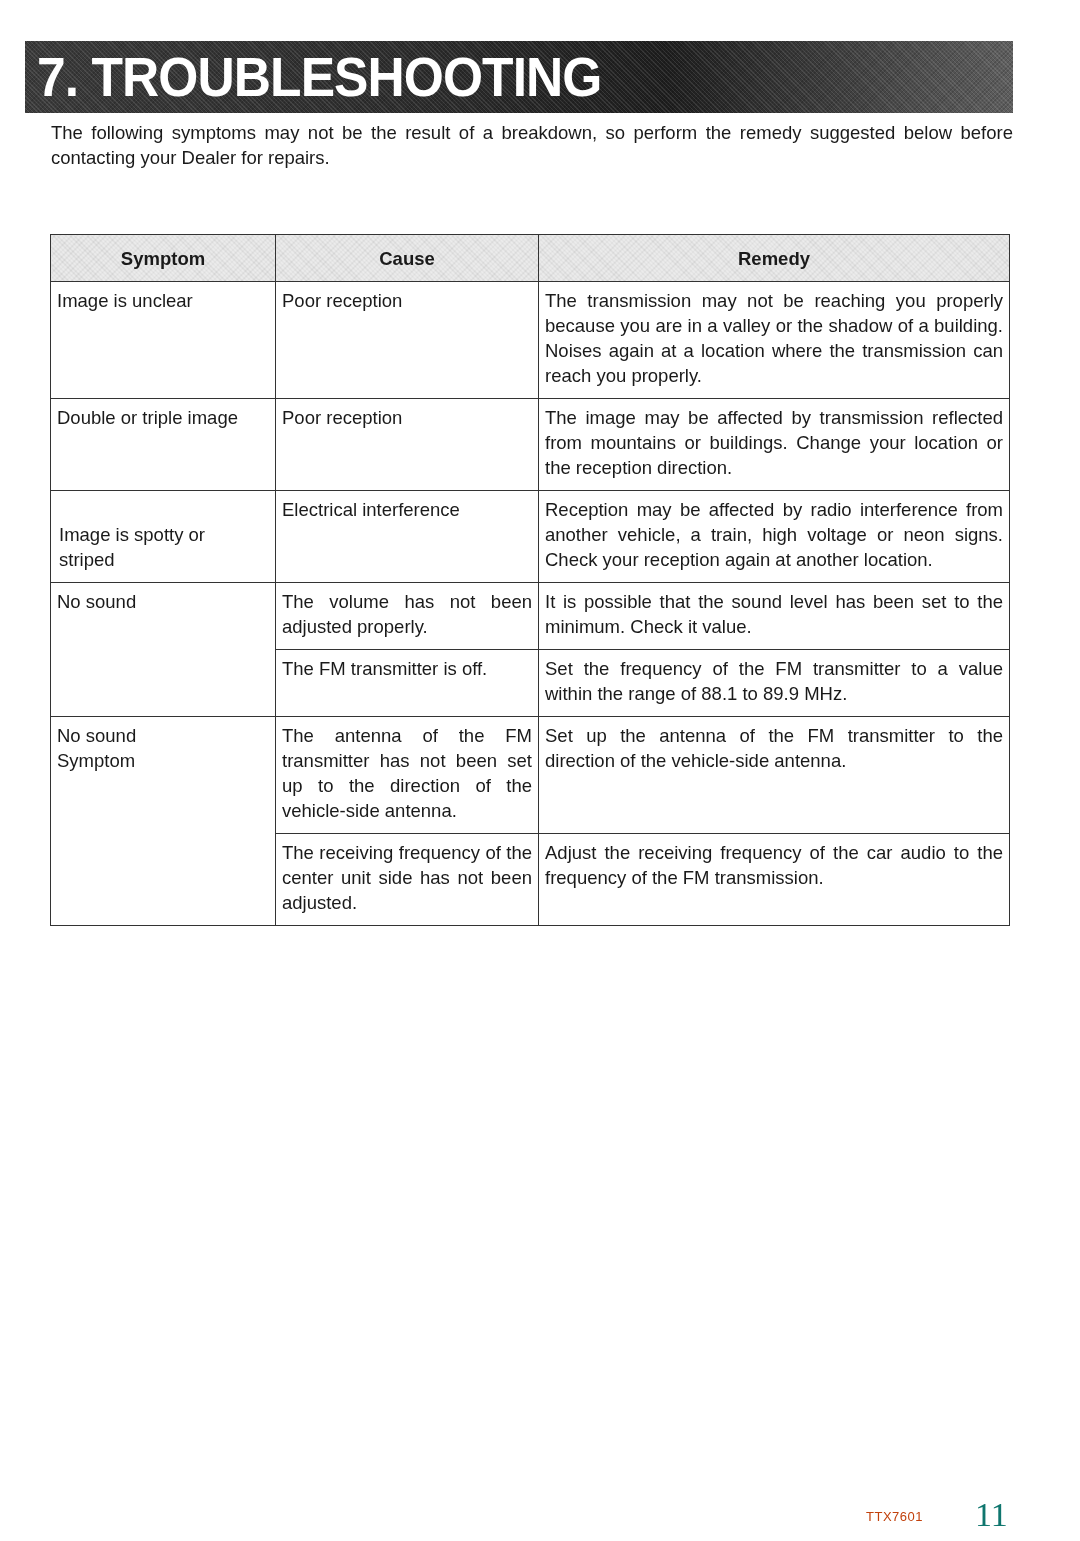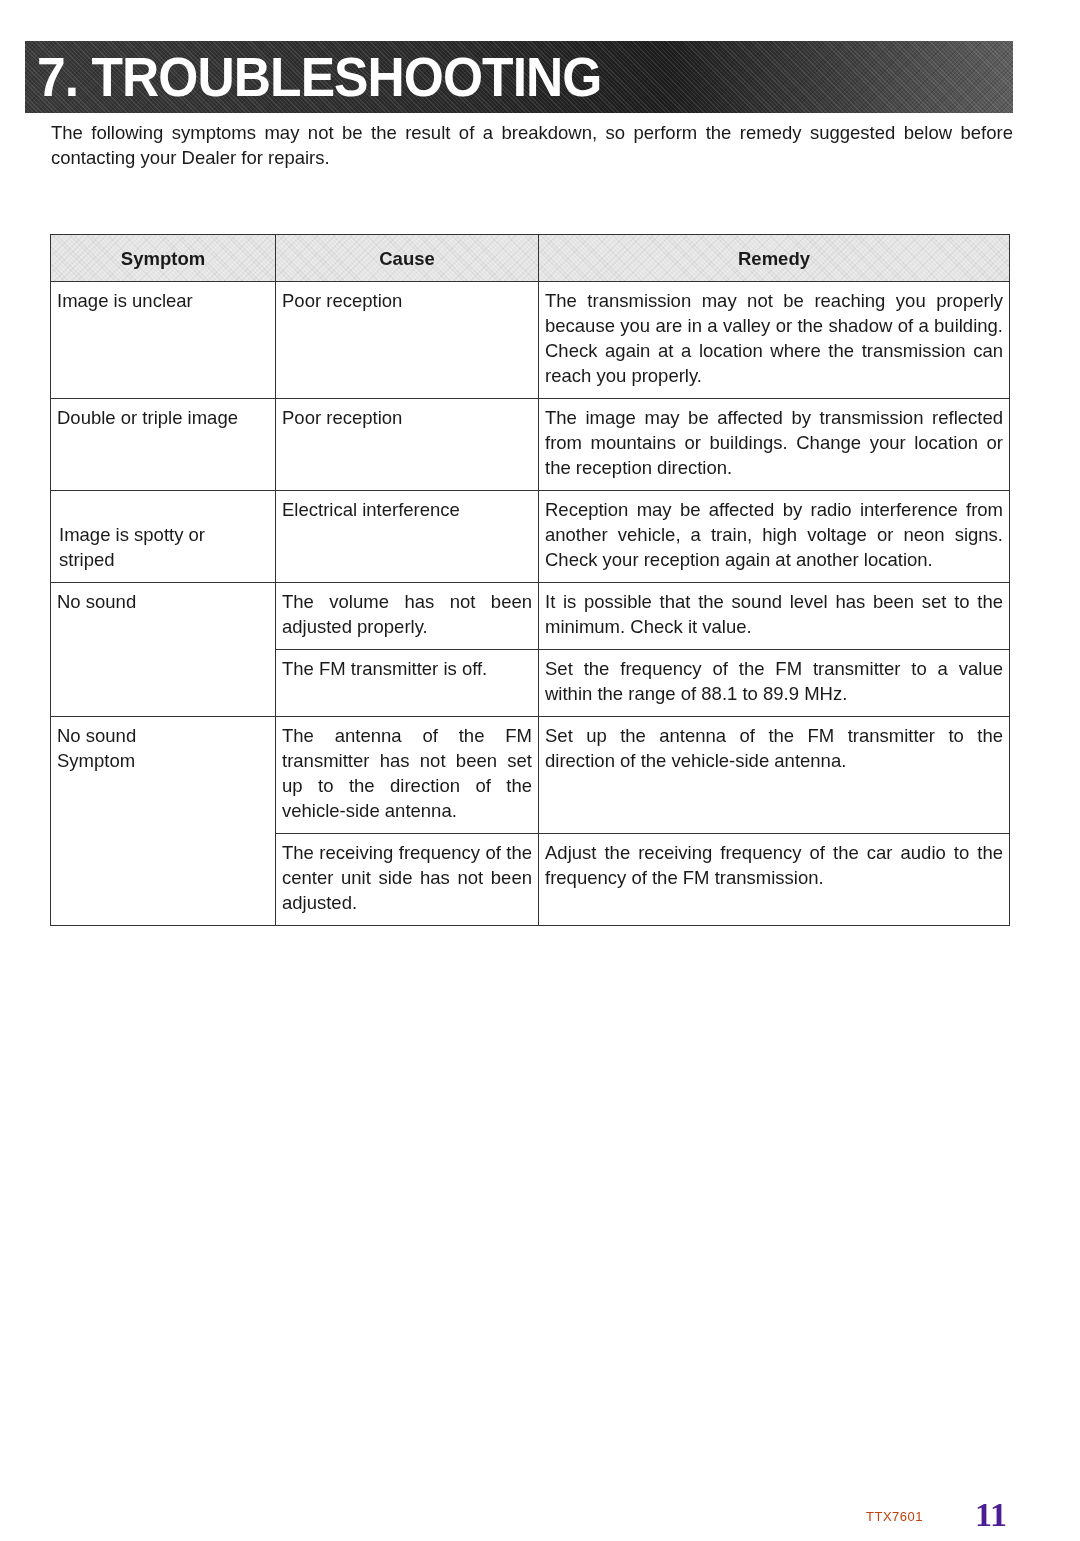--- a/index.html
+++ b/index.html
@@ -47,22 +47,22 @@
     padding: 6px 6px 10px 6px;
   }
   td.just { text-align: justify; }
   .sym-offset { display: block; padding-top: 25px; }
   .footer-model {
     position: absolute; left: 866px; top: 1509px;
     font-size: 13px; letter-spacing: 0.5px; color: #c2410c;
   }
   .footer-page {
     position: absolute; left: 975px; top: 1496px;
-    font-family: "Liberation Serif", serif; font-weight: bold; font-size: 34px;
-    color: #4c1d95;
+    font-family: "Liberation Serif", serif; font-weight: normal; font-size: 34px;
+    color: #0f766e;
   }
 </style>
 </head>
 <body>
 
 <div class="title-bar">
   <div class="title-text">7. TROUBLESHOOTING</div>
 </div>
 
 <p class="intro" style="margin:0;">The following symptoms may not be the result of a breakdown, so perform the remedy suggested below before contacting your Dealer for repairs.</p>
@@ -77,21 +77,21 @@
     <tr>
       <th>Symptom</th>
       <th>Cause</th>
       <th>Remedy</th>
     </tr>
   </thead>
   <tbody>
     <tr>
       <td>Image is unclear</td>
       <td>Poor reception</td>
-      <td class="just">The transmission may not be reaching you properly because you are in a valley or the shadow of a building. Check again at a location where the transmission can reach you properly.</td>
+      <td class="just">The transmission may not be reaching you properly because you are in a valley or the shadow of a building. Noises again at a location where the transmission can reach you properly.</td>
     </tr>
     <tr>
       <td style="padding-right:29px;">Double or triple image</td>
       <td>Poor reception</td>
       <td class="just">The image may be affected by transmission reflected from mountains or buildings. Change your location or the reception direction.</td>
     </tr>
     <tr>
       <td style="padding-right:30px;padding-left:8px;">
         <span class="sym-offset">Image is spotty or striped</span>
       </td>

